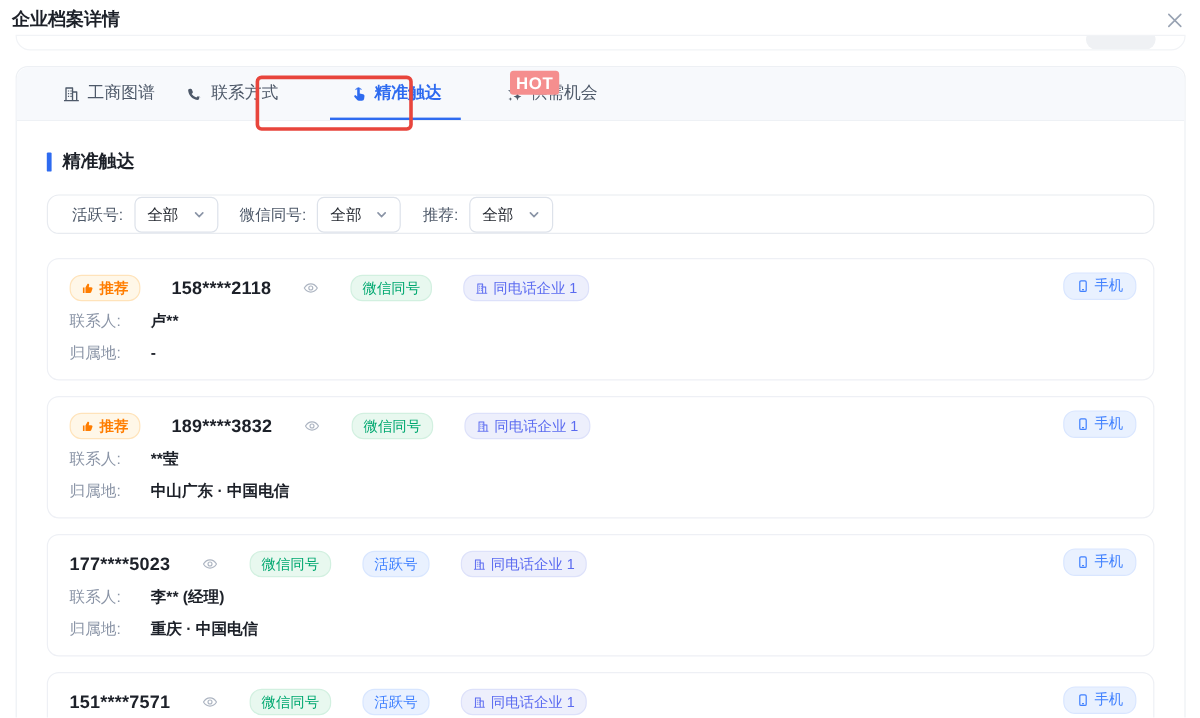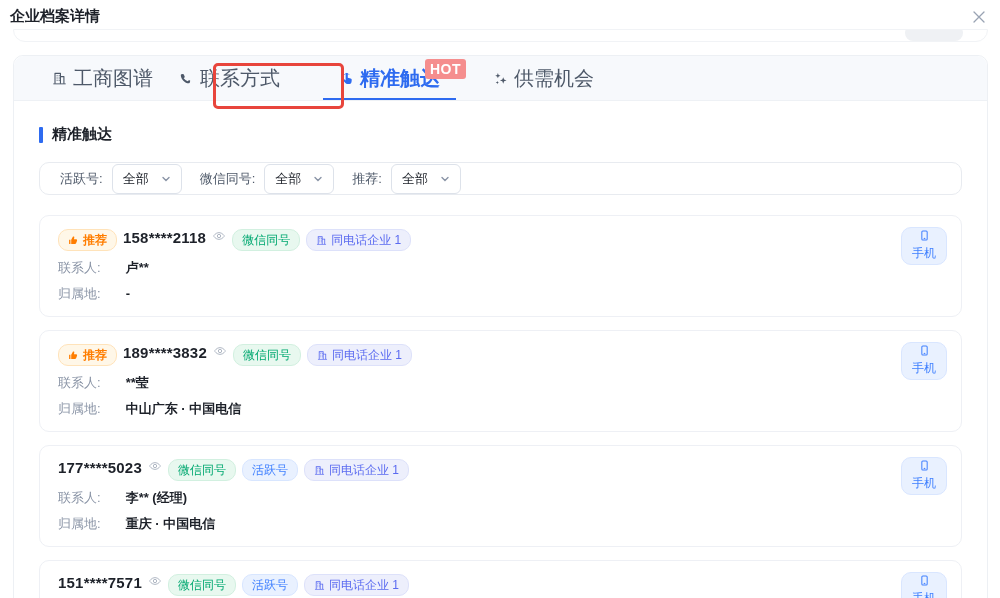--- a/index.html
+++ b/index.html
@@ -24,21 +24,21 @@
   .main-card {
     position:absolute; left:13px; right:12px; top:55px; height:560px;
     background:#fff; border:1px solid #edf0f4; border-radius:10px 10px 0 0;
   }
   
   .tab-bar {
     height:45px; background:#f7f9fc; border-bottom:1px solid #eef1f5;
     border-radius:10px 10px 0 0; display:flex; align-items:stretch; padding-left:38px;
     position:relative;
   }
-  .tab { display:flex; align-items:center; gap:6px; color:#4e5969; font-size:20px; margin-right:26px; cursor:pointer; position:relative; }
+  .tab { display:flex; align-items:center; gap:6px; color:#4e5969; font-size:14px; margin-right:26px; cursor:pointer; position:relative; }
   .tab svg { width:15px; height:15px; flex:0 0 auto; }
   .tab.active { color:#2e6bf0; font-weight:700; padding:0 33px; margin-right:20px; }
   .tab.active::after { content:""; position:absolute; left:17px; right:17px; bottom:0; height:2.5px; background:#2e6bf0; }
   .hot-badge {
     position:absolute; left:411px; top:3px; background:#f58e8e; color:#fff;
     font-size:14px; font-weight:700; padding:2px 5px; border-radius:3px; letter-spacing:.5px;
   }
   .annotation-box {
     position:absolute; left:199px; top:7px; width:131px; height:46px;
     border:3px solid #e8453c; border-radius:5px; pointer-events:none; z-index:5;
@@ -58,36 +58,36 @@
     display:flex; align-items:center; gap:12px; border:1px solid #dde2ea; border-radius:6px;
     padding:5px 10px; font-size:13px; color:#1d2129; margin-right:18px; cursor:pointer; background:#fff;
   }
   .filter-select svg { width:10px; height:10px; color:#8a94a6; }
   
   .contact-card {
     position:relative; border:1px solid #eef0f5; border-radius:10px;
     padding:13px 18px; margin-top:13px; background:#fff;
   }
   .contact-card.first { margin-top:20px; }
-  .row-main { display:flex; align-items:flex-start; gap:6px; }
+  .row-main { display:flex; align-items:center; gap:26px; }
   .phone { font-size:15px; font-weight:700; color:#1d2129; letter-spacing:.2px; }
   .eye { width:14px; height:14px; color:#adb5c2; cursor:pointer; flex:0 0 auto; }
   .pill { display:inline-flex; align-items:center; gap:4px; font-size:12px; padding:2px 9px; border-radius:10px; line-height:16px; white-space:nowrap; }
   .pill svg { width:11px; height:11px; }
   .pill-recommend { background:#fff7e8; color:#ff7d00; border:1px solid #ffe3ba; font-weight:600; }
   .pill-green { background:#e8f8ef; color:#00a870; border:1px solid #d2f0e0; }
   .pill-blue { background:#e9f1ff; color:#4080ff; border:1px solid #d8e6ff; }
   .pill-purple { background:#edeffc; color:#5a6af0; border:1px solid #dde1fa; }
   .row-info { margin-top:8px; font-size:13px; }
   .row-info .lbl { color:#8a94a6; margin-right:25px; }
   .row-info .val { color:#1d2129; font-weight:600; }
   .phone-btn {
     position:absolute; top:11px; right:14px; display:flex; align-items:center; gap:4px;
     background:#e9f1ff; color:#4080ff; border:1px solid #d9e6ff; border-radius:10px;
-    font-size:12px; padding:2px 10px; cursor:pointer;flex-direction:column;
+    font-size:12px; padding:2px 10px; cursor:pointer;
   }
   .phone-btn svg { width:11px; height:11px; }
 </style>
 </head>
 <body>
 
 <svg width="0" height="0" style="position:absolute">
   <defs>
     <g id="i-building">
         <path fill="currentColor" d="M2.6 13.6V2.4c0-.3.2-.5.5-.5h6c.3 0 .5.2.5.5v3h3.2c.3 0 .5.2.5.5v7.7h-1.2V6.6H9.6v7zM3.8 3.1v10.5h4.6V3.1zM4.9 4.6h1.1v1.1H4.9zm2.2 0h1.1v1.1H7.1zM4.9 7h1.1v1.1H4.9zm2.2 0h1.1v1.1H7.1zM4.9 9.4h1.1v1.1H4.9zm2.2 0h1.1v1.1H7.1z"></path>

